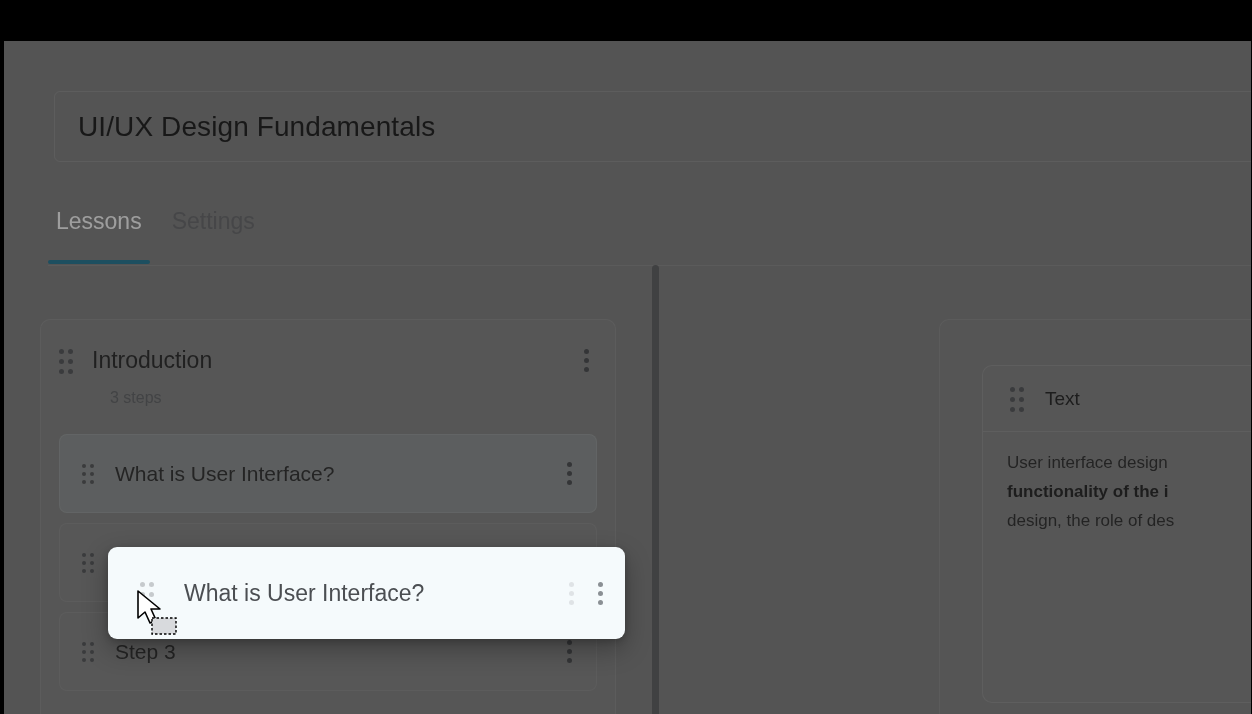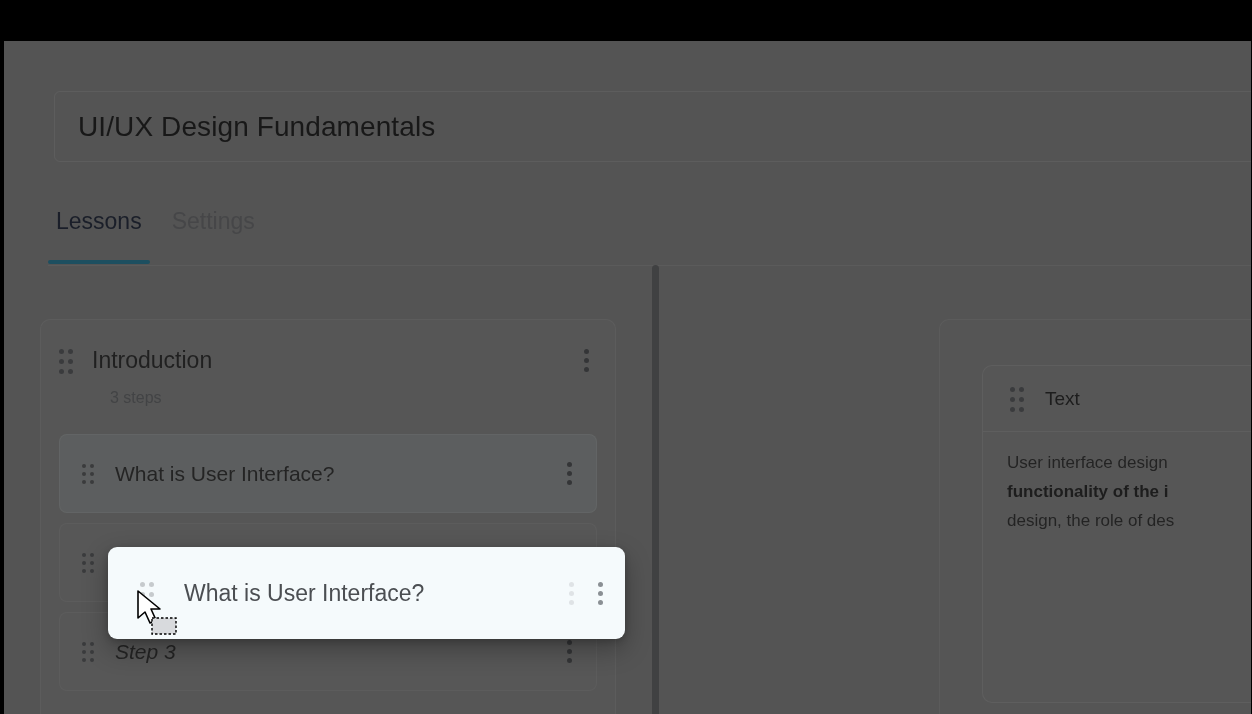--- a/index.html
+++ b/index.html
@@ -41,21 +41,21 @@
   #tabs{
     position:absolute; left:44px; top:152px;
     width:1210px; height:72px;
     display:flex; align-items:flex-start;
   }
   .tab{
     height:56px; display:flex; align-items:center;
     font-size:23px; padding:0 8px; margin-right:14px;
     position:relative;
   }
-  .tab.active{ color:#0f172a; }
+  .tab.active{ color:#ffffff; }
   .tab.inactive{ color:#5f6063; }
   .tab.active::after{
     content:""; position:absolute;
     left:0; right:0; bottom:-15px; height:4px;
     background:#15708f; border-radius:2px;
   }
   #tabs-rule{
     position:absolute; left:44px; top:224px;
     width:1210px; height:1px;
     background:rgba(255,255,255,0.10);
@@ -100,21 +100,20 @@
     margin-bottom:10px;
     border:1px solid transparent;
   }
   .step-row.selected{
     background:rgba(190,215,225,0.16);
     border-color:rgba(255,255,255,0.10);
   }
   .step-row.plain{
     background:rgba(255,255,255,0.02);
     border-color:rgba(255,255,255,0.07);
-    font-style:italic;
   }
   .step-label{ font-size:21px; color:#222; margin-left:20px; }
   .step-menu{ margin-left:auto; margin-right:10px; }
 
   
   #block-outer{
     position:absolute; left:279px; top:46px;
     width:430px; height:430px;
     border:1px solid rgba(255,255,255,0.09);
     border-radius:10px;

